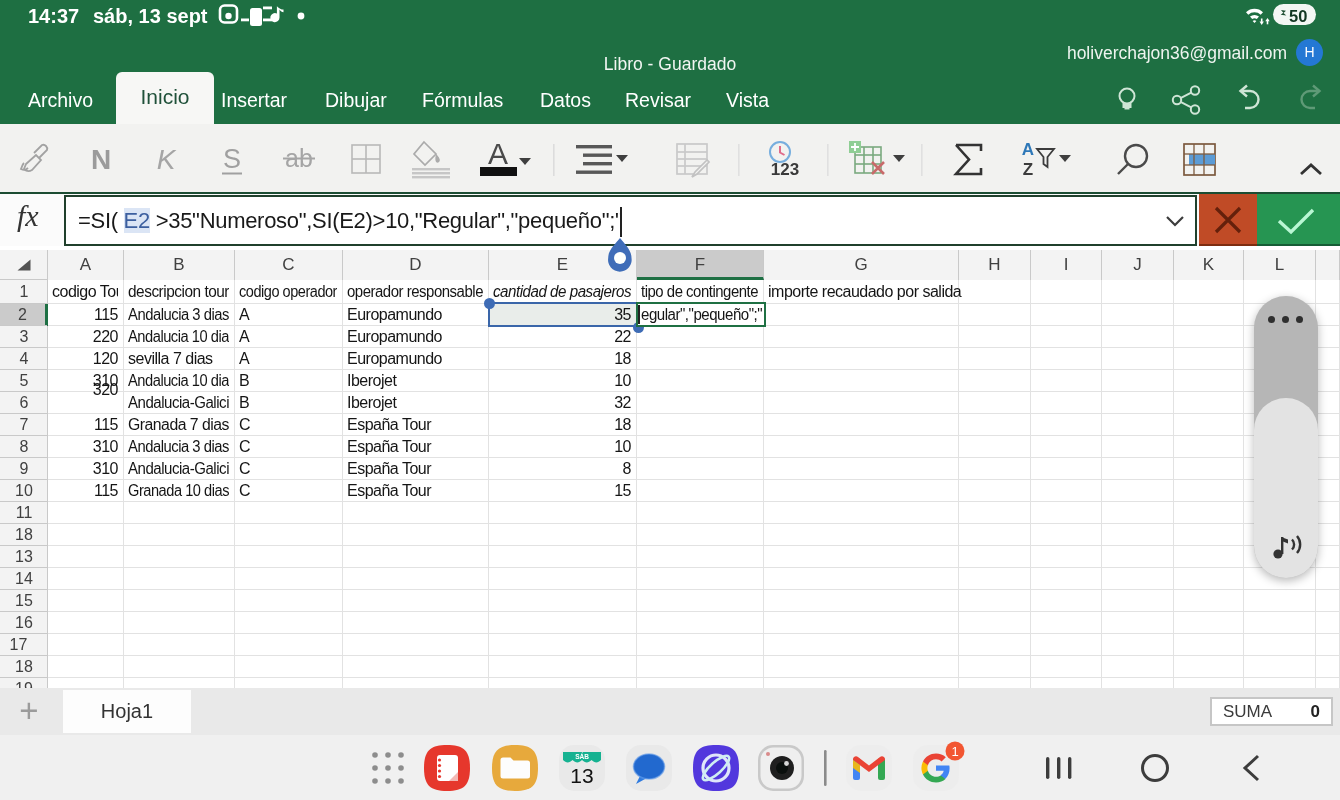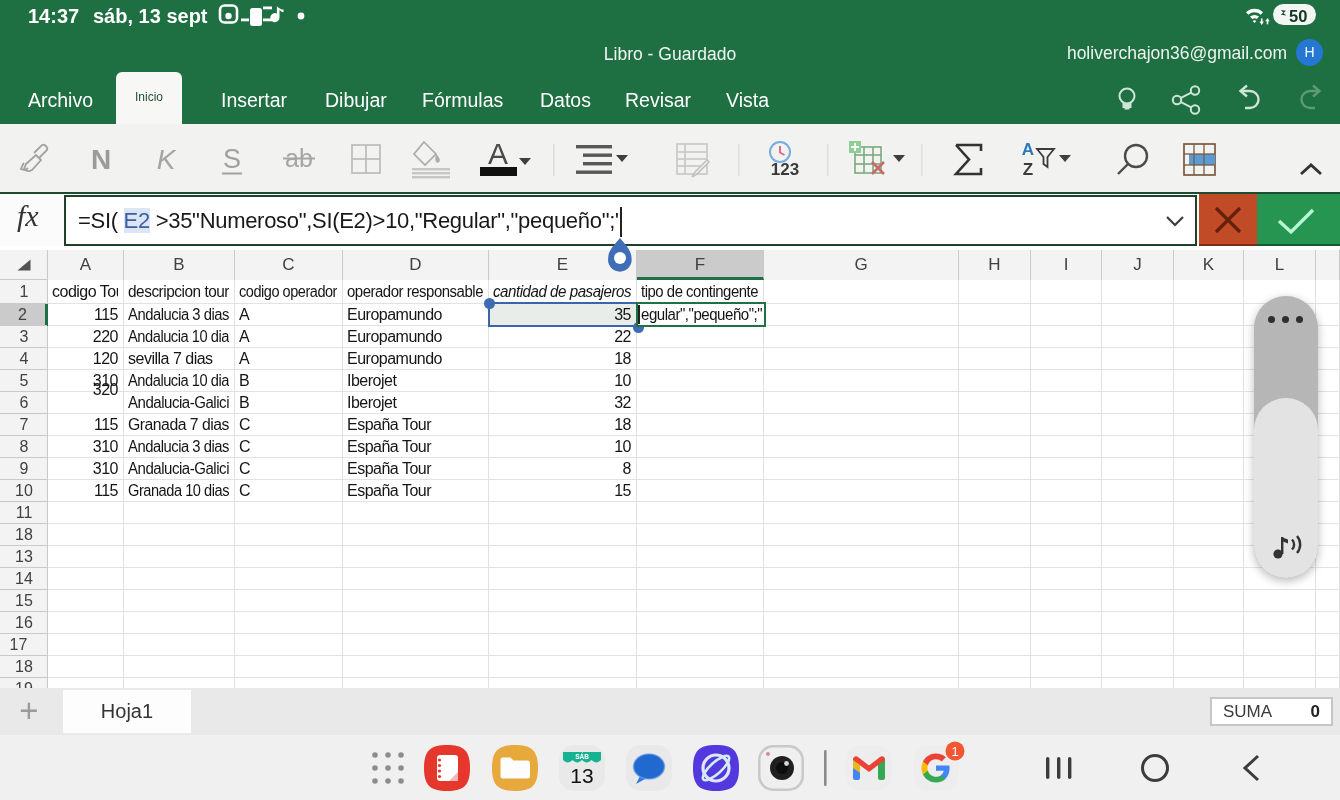--- a/index.html
+++ b/index.html
@@ -5,26 +5,26 @@
   body{font-family:"Liberation Sans",sans-serif;position:relative;background:#fff;}
   .abs{position:absolute;}
   
   #statusbar{left:0;top:0;width:1340px;height:33px;background:#1e6f42;}
   #titlebar{left:0;top:33px;width:1340px;height:43px;background:#1e6f42;}
   #tabsbar{left:0;top:76px;width:1340px;height:48px;background:#1e6f42;}
   #toolbar{left:0;top:124px;width:1340px;height:68px;background:#f2f2f0;}
   #greenline{left:0;top:192px;width:1340px;height:2px;background:#1c4d33;}
   #formularow{left:0;top:194px;width:1340px;height:52px;background:#fbfbfb;}
   .st-text{color:#fff;font-weight:bold;font-size:20px;top:5px;}
-  #title-center{left:0;top:44px;width:1340px;text-align:center;color:#f2f6f3;font-size:17.5px;}
+  #title-center{left:0;top:54px;width:1340px;text-align:center;color:#f2f6f3;font-size:17.5px;}
   #email{right:53px;top:43px;color:#eef4ef;font-size:17.5px;}
   #avatar{left:1296px;top:39px;width:27px;height:27px;border-radius:50%;background:#2478d4;color:#fff;font-size:14px;text-align:center;line-height:27px;}
   
   .tab{top:76px;height:48px;line-height:48px;color:#fff;font-size:19.5px;}
-  #tab-active{left:116px;top:72px;width:66px;height:52px;background:#f7f7f5;border-radius:6px 6px 0 0;color:#20513a;font-size:12px;text-align:center;font-weight:400;line-height:50px;}
+  #tab-active{left:116px;top:72px;width:98px;height:52px;background:#f7f7f5;border-radius:6px 6px 0 0;color:#20513a;font-size:21px;text-align:center;font-weight:400;line-height:50px;}
   
   #fx{left:17px;top:199px;width:40px;font-family:"Liberation Serif",serif;font-style:italic;font-size:30px;color:#333;}
   #finput{left:64px;top:195px;width:1133px;height:51px;background:#fff;border:2px solid #20402c;box-sizing:border-box;}
   #ftext{left:78px;top:208px;font-size:22px;color:#191919;white-space:pre;letter-spacing:-0.3px;}
   #ftext .ref{color:#3c5f9f;background:#dbe5f5;}
   #fcursor{left:620px;top:207px;width:2px;height:30px;background:#222;}
   #btn-x{left:1199px;top:194px;width:58px;height:52px;background:#c04b26;border-bottom:2.5px solid #7e2d10;box-sizing:border-box;}
   #btn-ok{left:1257px;top:194px;width:83px;height:52px;background:#269552;border-bottom:2.5px solid #155c35;box-sizing:border-box;}
   
   #colheads{left:0;top:250px;width:1340px;height:30px;background:#f3f3f3;border-bottom:1px solid #c9c9c9;}
@@ -303,20 +303,21 @@
     <div class="hline" style="top: 331px;"></div>
     <div class="hline" style="top: 353px;"></div>
     <div class="hline" style="top: 375px;"></div>
     <div class="hline" style="top: 397px;"></div>
     <div class="cell" style="left: 4px; top: 1px; width: 66px; overflow: hidden;"><span style="display: inline-block; white-space: pre;">codigo Tour</span></div>
     <div class="cell" style="left: 80px; top: 1px; width: 101px; overflow: hidden;"><span style="display: inline-block; white-space: pre; transform-origin: left center; transform: scaleX(0.962334);">descripcion tour</span></div>
     <div class="cell" style="left: 191px; top: 1px; width: 98px; overflow: hidden;"><span style="display: inline-block; white-space: pre; transform-origin: left center; transform: scaleX(0.906227);">codigo operador</span></div>
     <div class="cell" style="left: 299px; top: 1px; width: 136px; overflow: hidden;"><span style="display: inline-block; white-space: pre; transform-origin: left center; transform: scaleX(0.933605);">operador responsable</span></div>
     <div class="cell" style="left: 445px; top: 1px; width: 138px; overflow: hidden; font-style: italic;"><span style="display: inline-block; white-space: pre; transform-origin: left center; transform: scaleX(0.944801);">cantidad de pasajeros</span></div>
     <div class="cell" style="left: 593px; top: 1px; width: 117px; overflow: hidden;"><span style="display: inline-block; white-space: pre; transform-origin: left center; transform: scaleX(0.930649);">tipo de contingente</span></div>
+    <div class="cell" style="left: 720px; top: 1px; width: 300px; overflow: visible;"><span style="display: inline-block; white-space: pre;">importe recaudado por salida</span></div>
     <div class="cell num" style="left: 4px; top: 24px; width: 66px; overflow: hidden;"><span style="display: inline-block; white-space: pre;">115</span></div>
     <div class="cell" style="left: 80px; top: 24px; width: 101px; overflow: hidden;"><span style="display: inline-block; white-space: pre; transform-origin: left center; transform: scaleX(0.923033);">Andalucia 3 dias</span></div>
     <div class="cell" style="left: 191px; top: 24px; width: 98px; overflow: hidden;"><span style="display: inline-block; white-space: pre;">A</span></div>
     <div class="cell" style="left: 299px; top: 24px; width: 136px; overflow: hidden;"><span style="display: inline-block; white-space: pre;">Europamundo</span></div>
     <div class="cell num" style="left: 4px; top: 46px; width: 66px; overflow: hidden;"><span style="display: inline-block; white-space: pre;">220</span></div>
     <div class="cell" style="left: 80px; top: 46px; width: 101px; overflow: hidden;"><span style="display: inline-block; white-space: pre; transform-origin: left center; transform: scaleX(0.915581);">Andalucia 10 dia</span></div>
     <div class="cell" style="left: 191px; top: 46px; width: 98px; overflow: hidden;"><span style="display: inline-block; white-space: pre;">A</span></div>
     <div class="cell" style="left: 299px; top: 46px; width: 136px; overflow: hidden;"><span style="display: inline-block; white-space: pre;">Europamundo</span></div>
     <div class="cell num" style="left: 445px; top: 46px; width: 138px; overflow: hidden;"><span style="display: inline-block; white-space: pre;">22</span></div>
     <div class="cell num" style="left: 4px; top: 68px; width: 66px; overflow: hidden;"><span style="display: inline-block; white-space: pre;">120</span></div>

